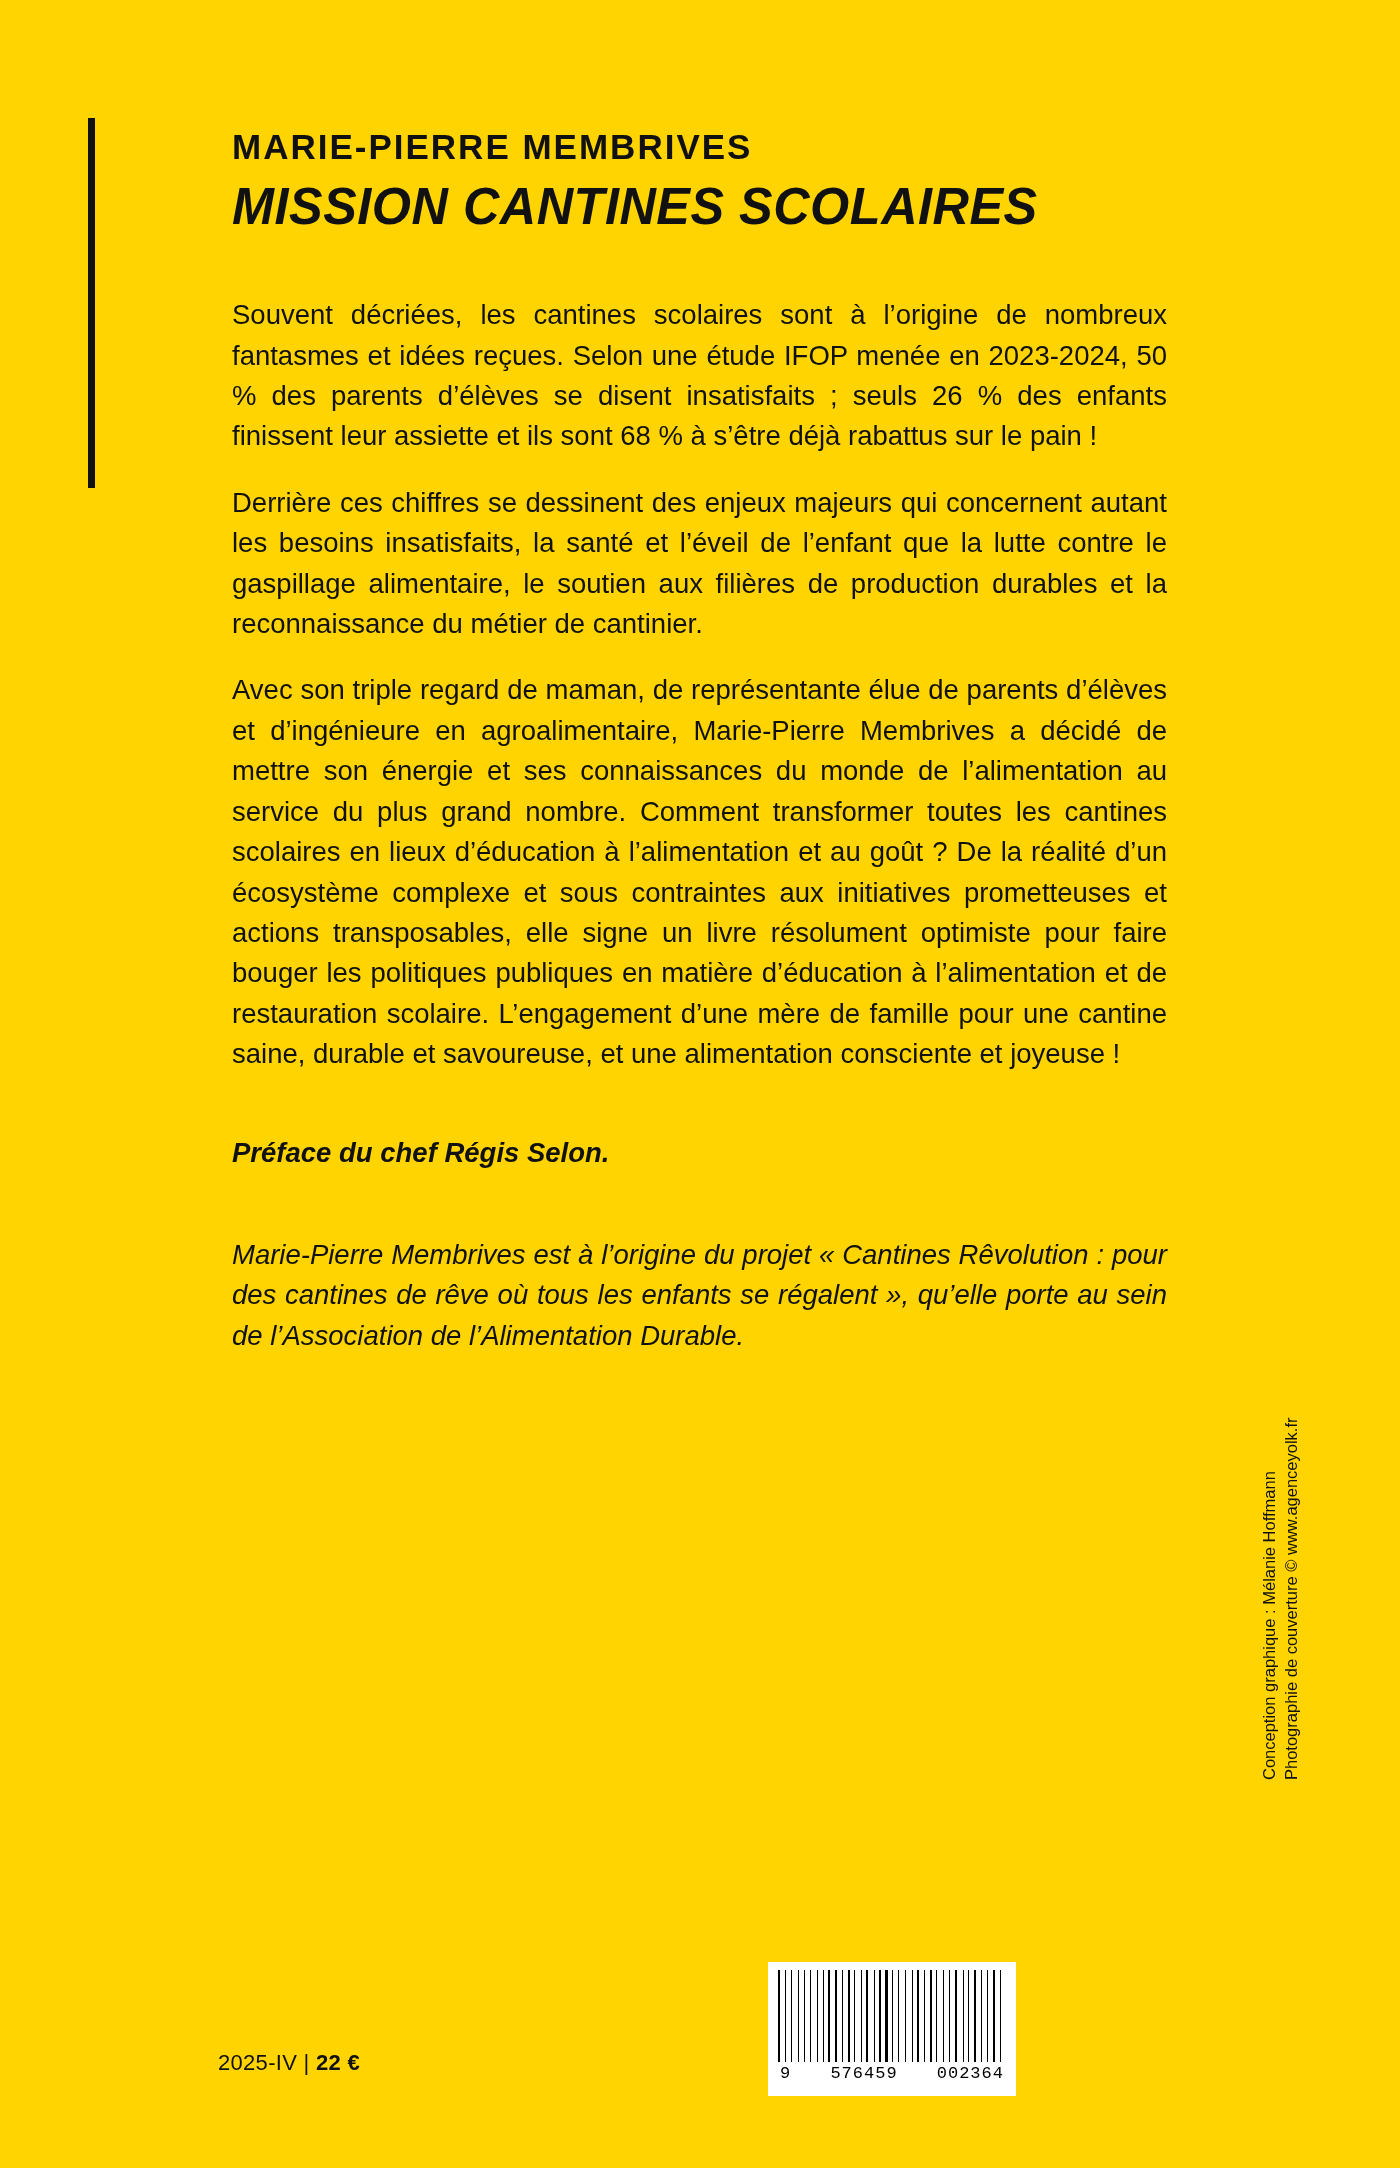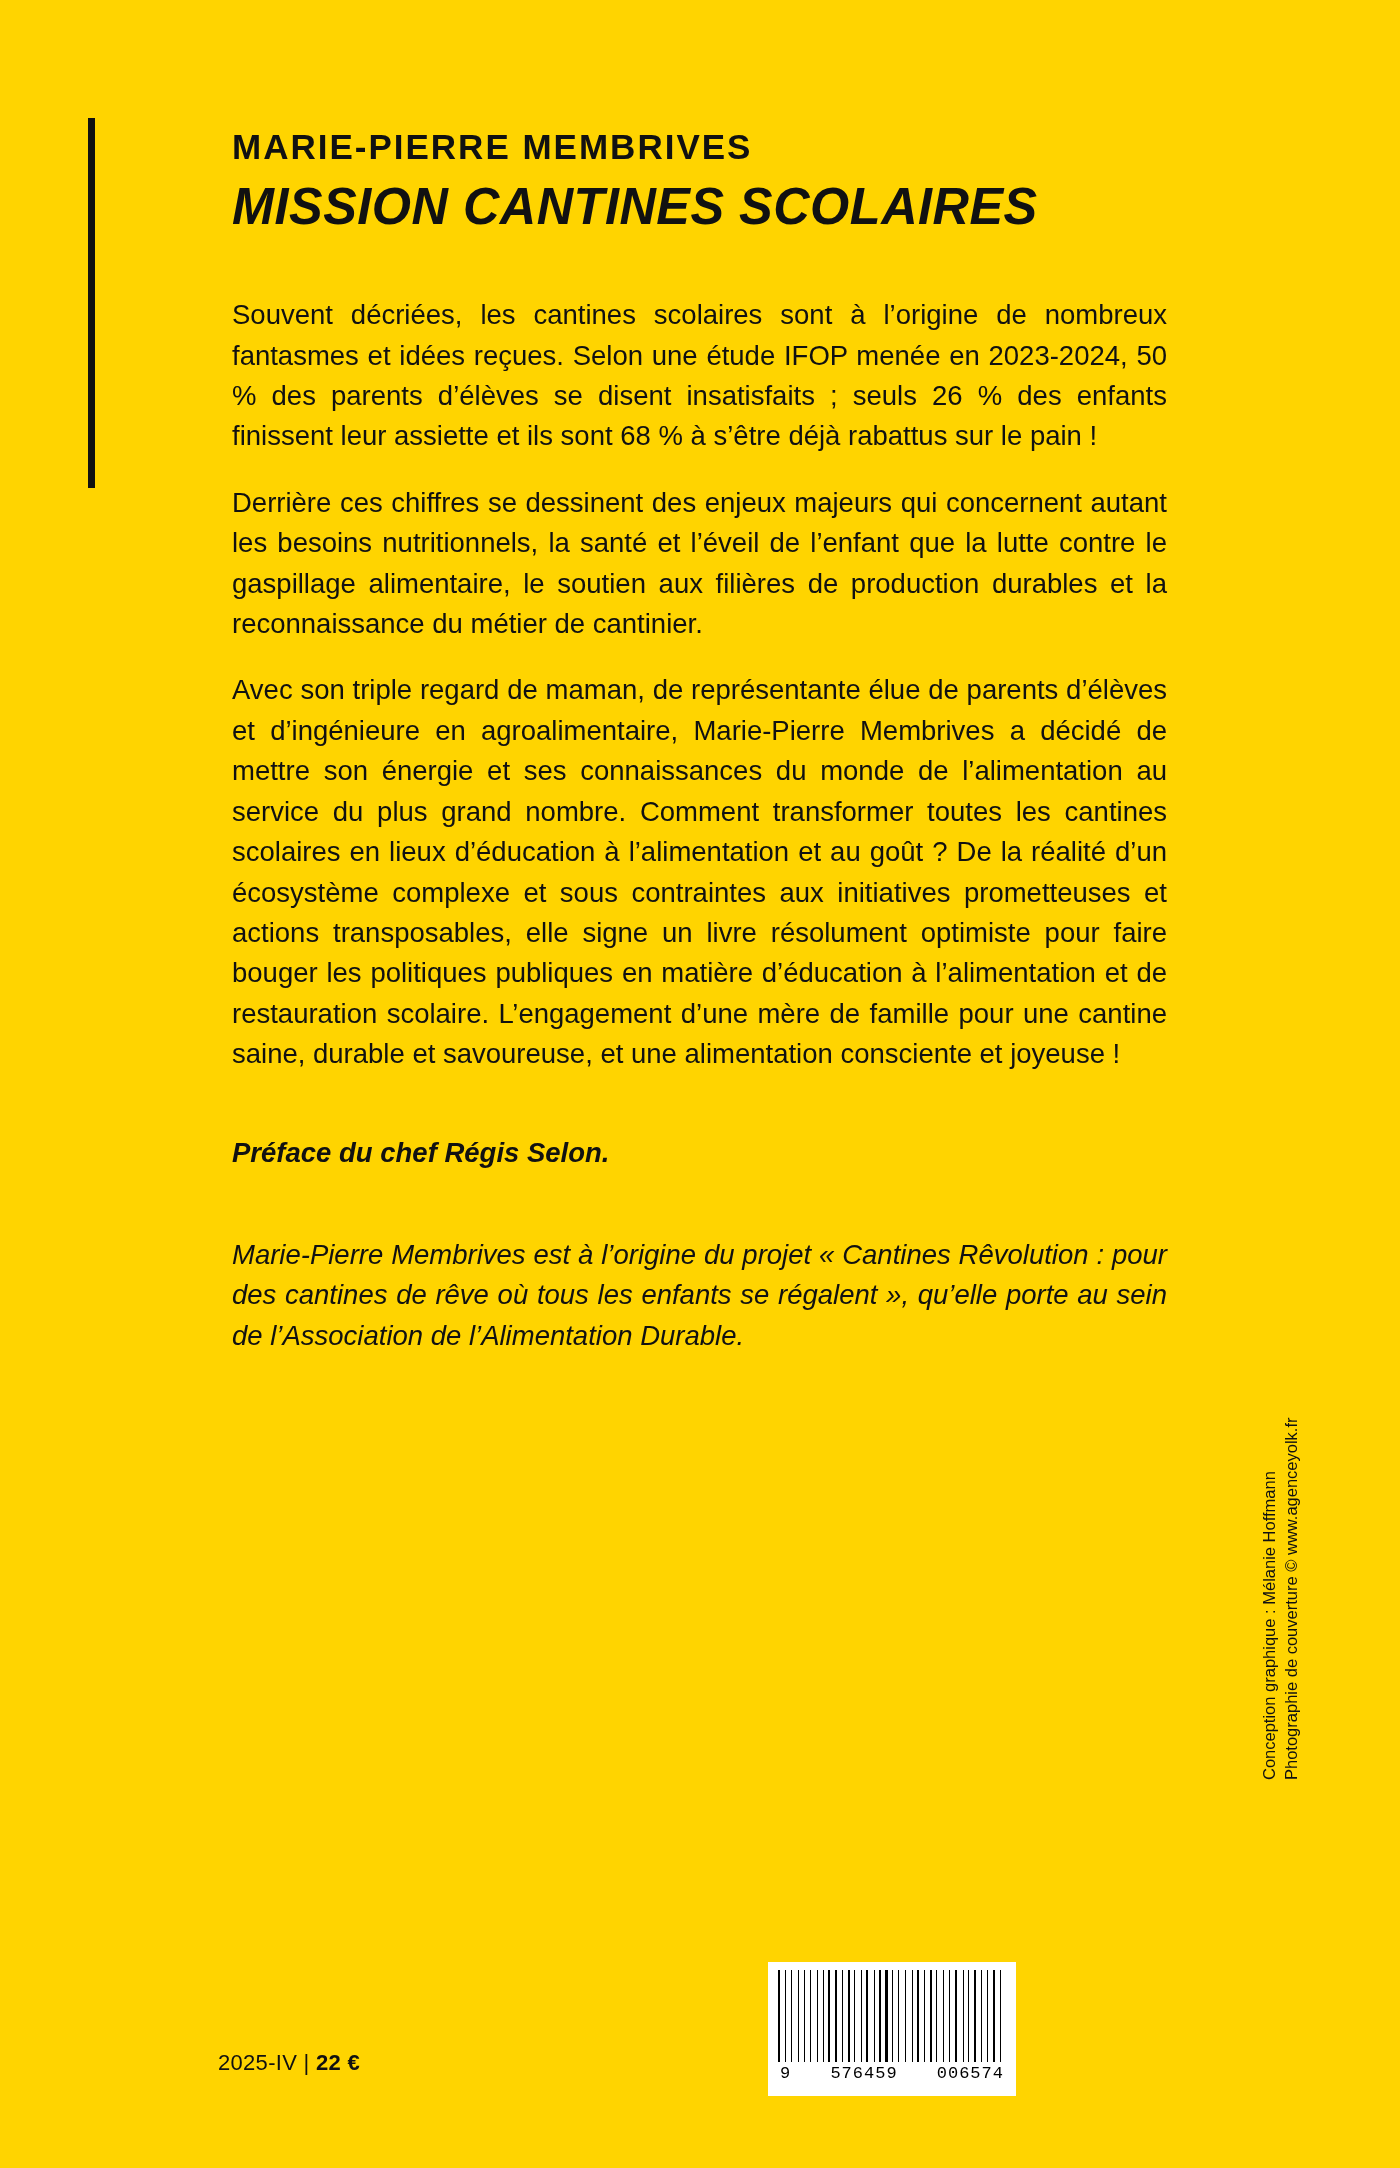--- a/index.html
+++ b/index.html
@@ -157,21 +157,21 @@
 
 <div class="page">
 
   <div class="left-rule"></div>
 
   <div class="content">
     <div class="author">MARIE-PIERRE MEMBRIVES</div>
     <div class="title">MISSION CANTINES SCOLAIRES</div>
 
     <p class="para">Souvent décriées, les cantines scolaires sont à l’origine de nombreux fantasmes et idées reçues. Selon une étude IFOP menée en 2023-2024, 50 % des parents d’élèves se disent insatisfaits ; seuls 26 % des enfants finissent leur assiette et ils sont 68 % à s’être déjà rabattus sur le pain !</p>
-    <p class="para">Derrière ces chiffres se dessinent des enjeux majeurs qui concernent autant les besoins nutritionnels, la santé et l’éveil de l’enfant que la lutte contre le gaspillage alimentaire, le soutien aux filières de production durables et la reconnaissance du métier de cantinier.</p>
+    <p class="para">Derrière ces chiffres se dessinent des enjeux majeurs qui concernent autant les besoins insatisfaits, la santé et l’éveil de l’enfant que la lutte contre le gaspillage alimentaire, le soutien aux filières de production durables et la reconnaissance du métier de cantinier.</p>
     <p class="para">Avec son triple regard de maman, de représentante élue de parents d’élèves et d’ingénieure en agroalimentaire, Marie-Pierre Membrives a décidé de mettre son énergie et ses connaissances du monde de l’alimentation au service du plus grand nombre. Comment transformer toutes les cantines scolaires en lieux d’éducation à l’alimentation et au goût ? De la réalité d’un écosystème complexe et sous contraintes aux initiatives prometteuses et actions transposables, elle signe un livre résolument optimiste pour faire bouger les politiques publiques en matière d’éducation à l’alimentation et de restauration scolaire. L’engagement d’une mère de famille pour une cantine saine, durable et savoureuse, et une alimentation consciente et joyeuse !</p>
 
     <p class="preface">Préface du chef Régis Selon.</p>
 
     <p class="bio">Marie-Pierre Membrives est à l’origine du projet « Cantines Rêvolution : pour des cantines de rêve où tous les enfants se régalent », qu’elle porte au sein de l’Association de l’Alimentation Durable.</p>
   </div>
 
   <div class="credits">
     <div>Conception graphique : Mélanie Hoffmann</div>
     <div>Photographie de couverture © www.agenceyolk.fr</div>
@@ -256,17 +256,17 @@
         <span style="width:2px;background:#000;"></span>
         <span style="width:1px;background:transparent;"></span>
         <span style="width:3px;background:#000;"></span>
         <span style="width:1px;background:transparent;"></span>
         <span style="width:2px;background:#000;"></span>
         <span style="width:1px;background:transparent;"></span>
       </div>
     <div class="barcode-digits">
       <span>9</span>
       <span>576459</span>
-      <span>006574</span>
+      <span>002364</span>
     </div>
   </div>
 
 </div>
 
 </body></html>

